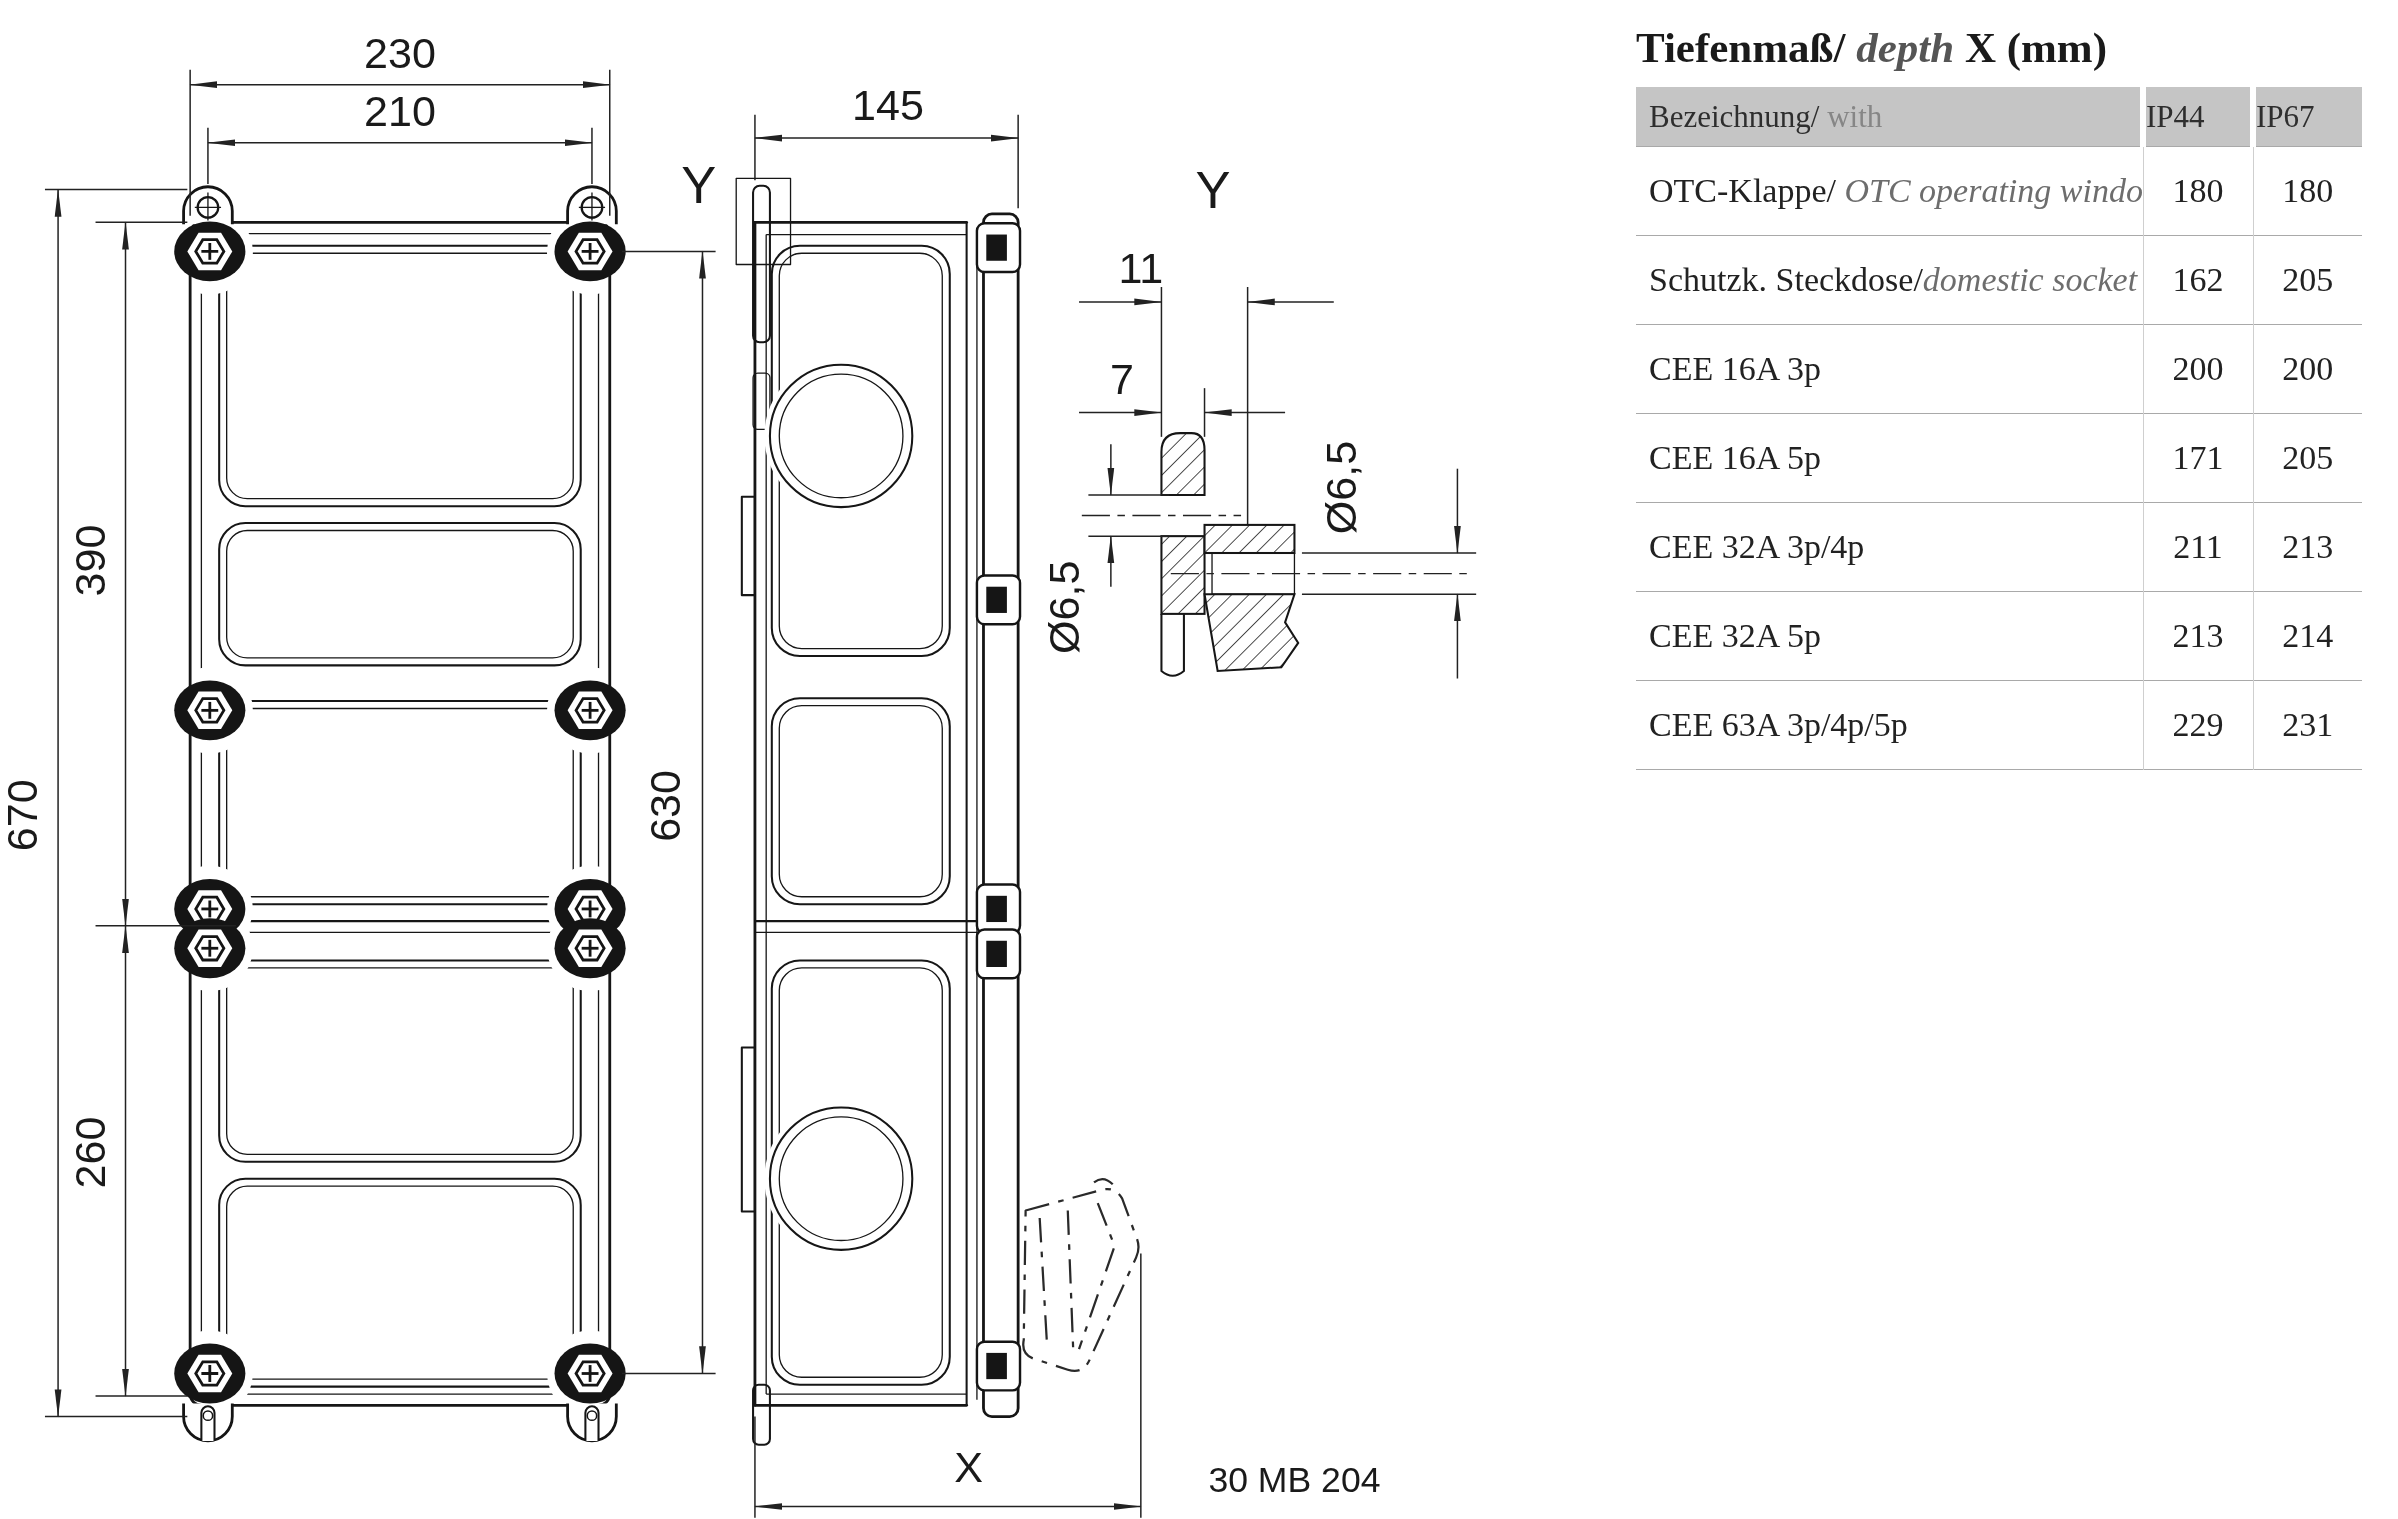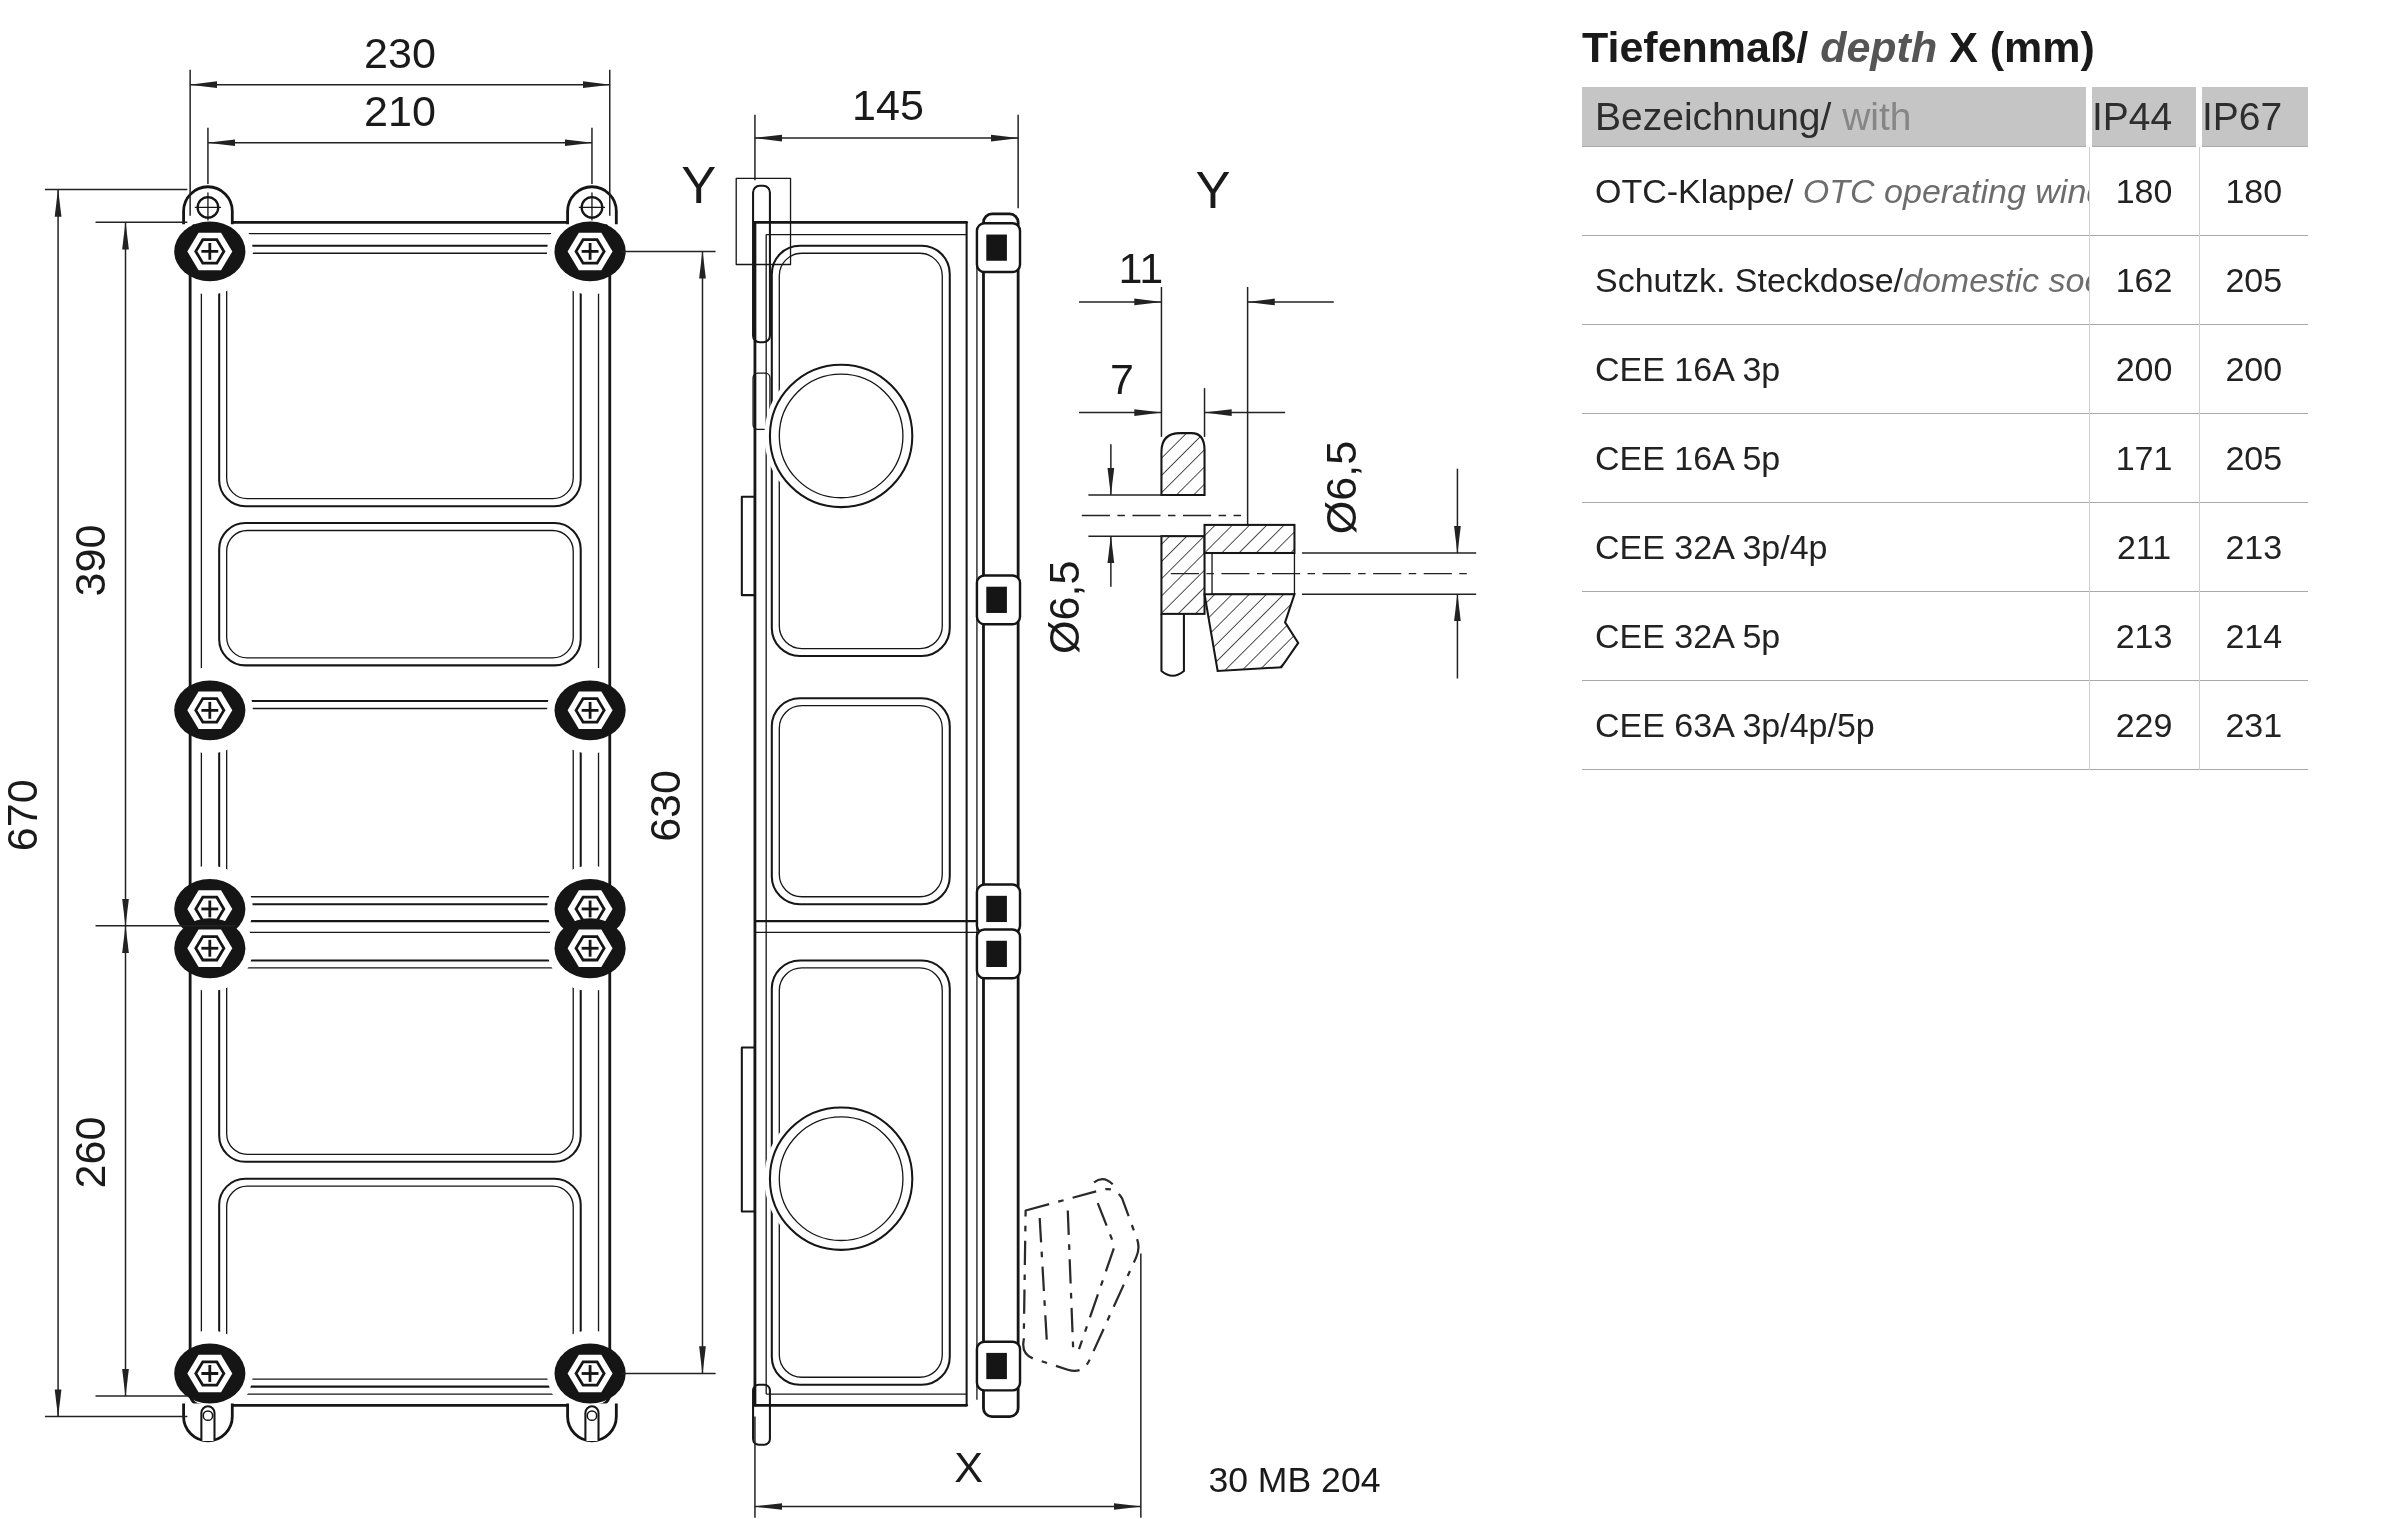--- a/index.html
+++ b/index.html
@@ -15,26 +15,26 @@
   .tl{stroke:#161616;stroke-width:1.4;fill:none;stroke-linejoin:round;}
   .ext{stroke:#222;stroke-width:1.6;fill:none;}
   .dim{stroke:#222;stroke-width:1.6;fill:none;marker-start:url(#as);marker-end:url(#ae);}
   .dimE{stroke:#222;stroke-width:1.6;fill:none;marker-end:url(#ae);}
   .cl{stroke:#222;stroke-width:1.5;fill:none;stroke-dasharray:30 8 8 8;}
   .ph{stroke:#2a2a2a;stroke-width:2.4;fill:none;stroke-dasharray:26 10 6 10;stroke-linejoin:round;}
   .hatch{fill:url(#hp);stroke:#161616;stroke-width:2.2;}
   .wht{fill:#fff;}
 
   
-  .panel{position:absolute;left:1582px;top:24px;width:740px;}
+  .panel{position:absolute;left:1636px;top:24px;width:740px;font-family:Liberation Serif, serif;}
   .tbl-title{font-size:43px;font-weight:bold;color:#1a1a1a;line-height:47px;margin-bottom:16px;}
   .tbl-title .it{font-style:italic;color:#555;}
   table{border-collapse:collapse;table-layout:fixed;width:725px;border-bottom:1.9px solid #a9a9a9;}
   col.c1{width:507px;} col.c2{width:110px;} col.c3{width:109px;}
-  th{background:#c5c5c5;height:59px;font-size:39px;font-weight:500;color:#2e2e2e;
+  th{background:#c5c5c5;height:59px;font-size:31px;font-weight:500;color:#2e2e2e;
      text-align:left;padding:0 0 0 13px;}
   th.num{padding:0;border-left:6.6px solid #fff;}
   th .sub{color:#868686;font-weight:400;}
   td{height:56px;font-size:34px;color:#222;border-top:1.9px solid #a9a9a9;padding:0 0 0 13px;
      white-space:nowrap;overflow:hidden;}
   td.num{text-align:center;padding:16px;border-left:1.9px solid #cfcfcf;}
   td .it{font-style:italic;color:#6d6d6d;}
 </style>
 </head>
 <body>

